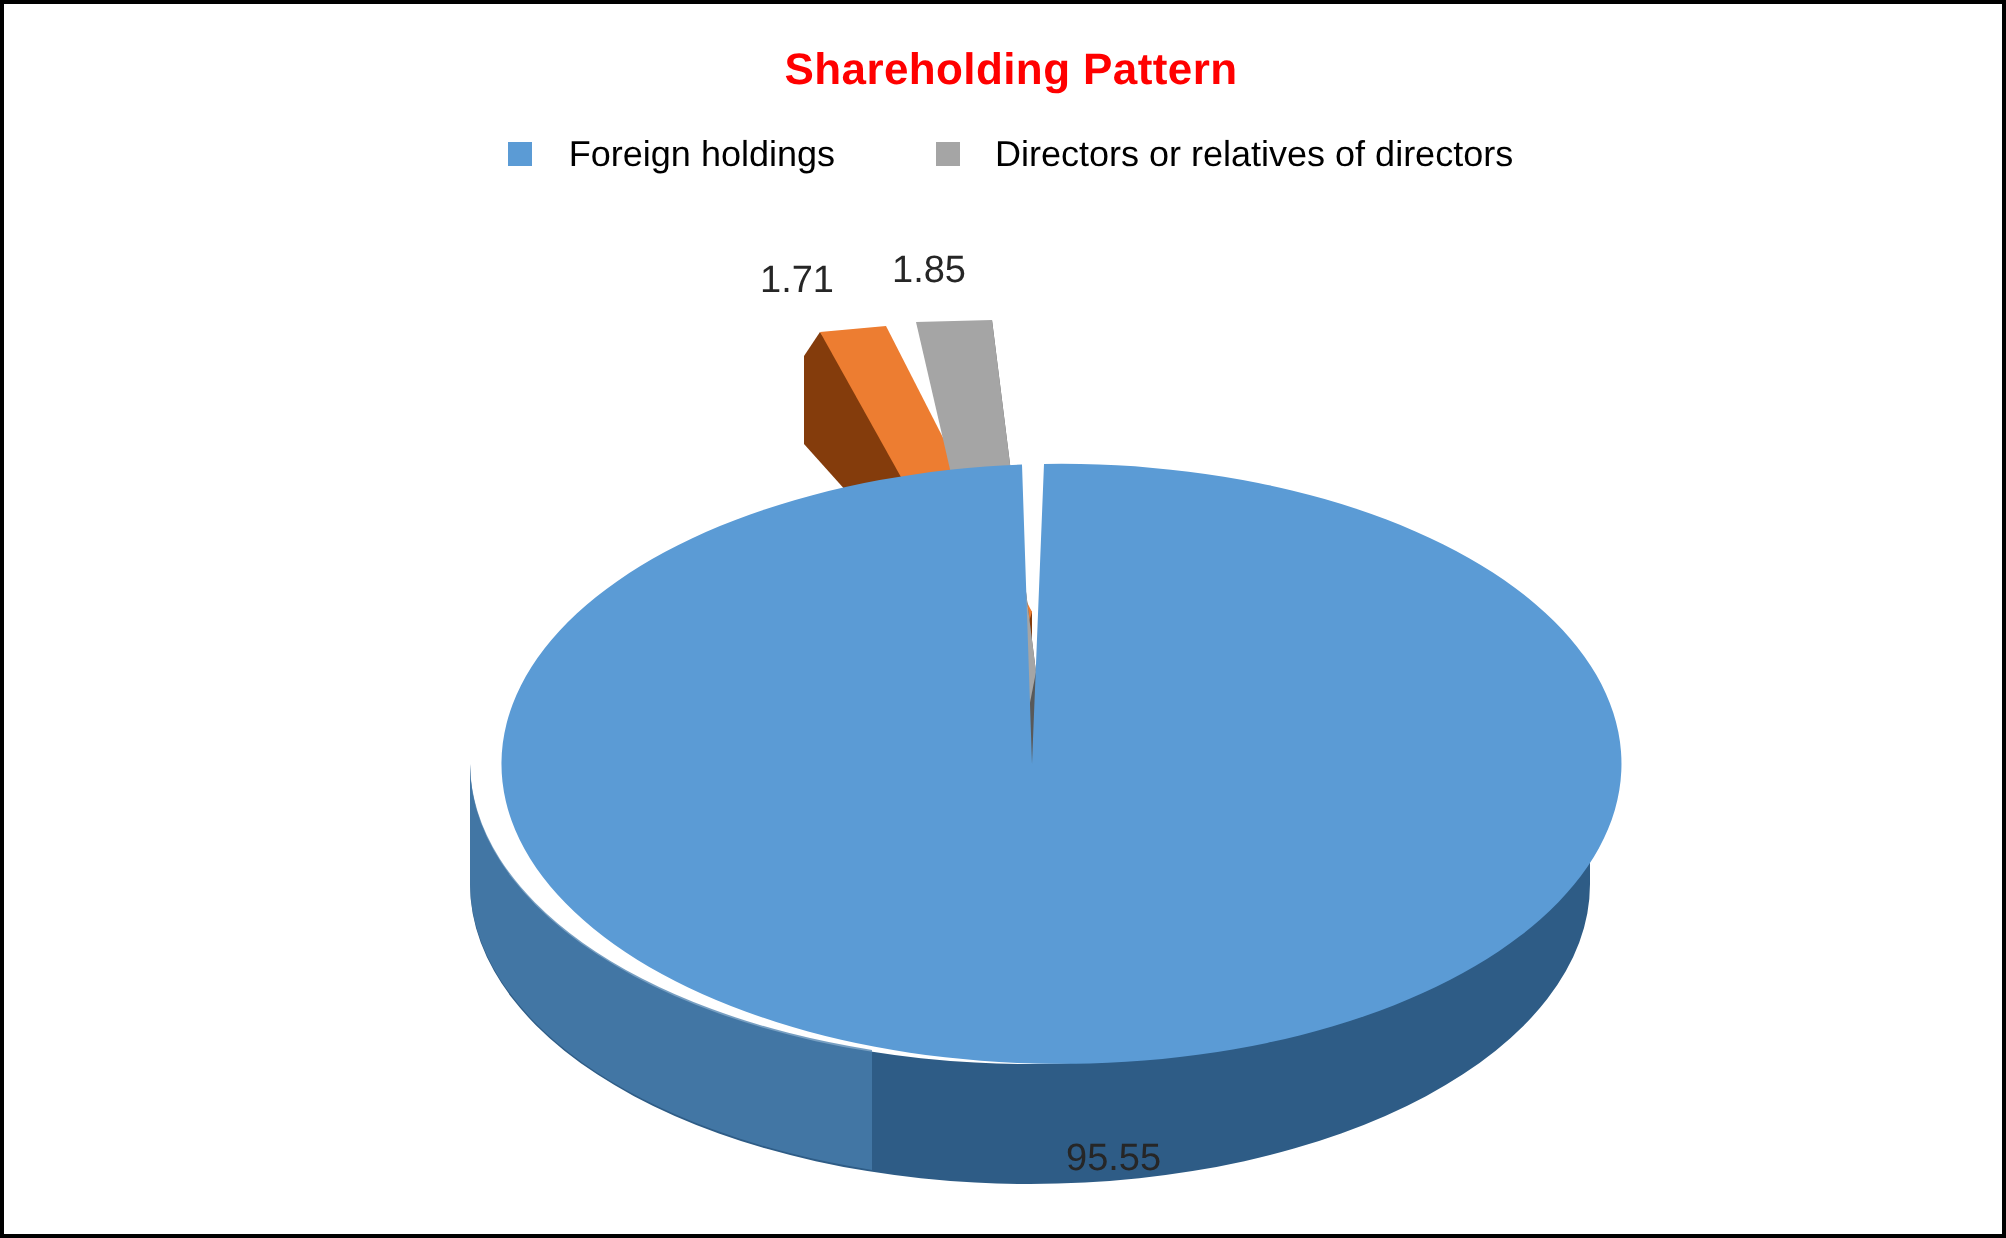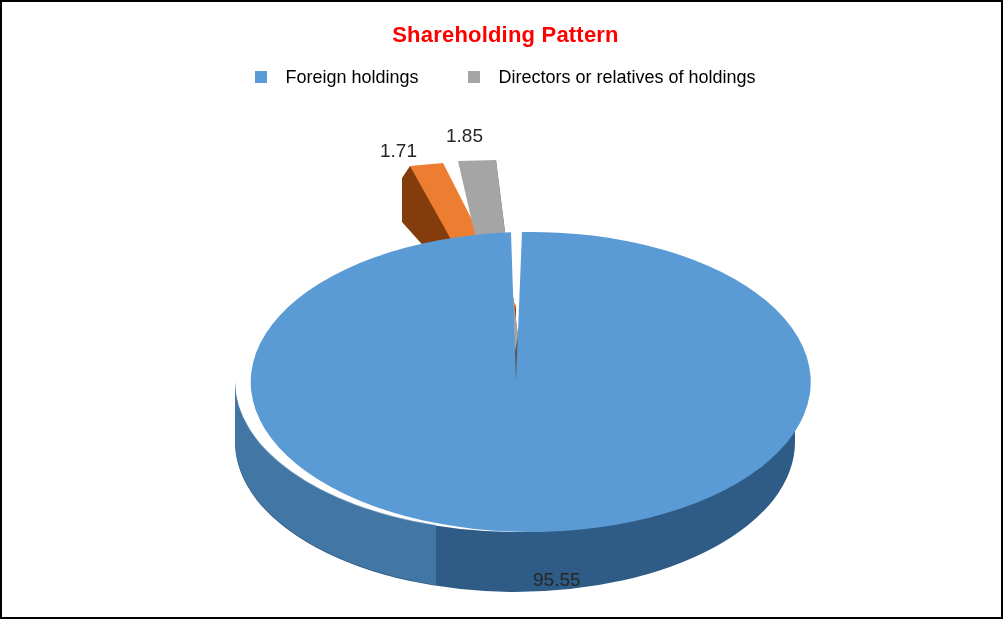--- a/index.html
+++ b/index.html
@@ -74,40 +74,40 @@
     width: 999px;
     height: 615px;
   }
   .data-label {
     position: absolute;
     font-size: 19px;
     color: #262626;
     font-family: "Liberation Sans", sans-serif;
     white-space: nowrap;
   }
-  #label-bodies-corporate { left: 374px; top: 124px; margin-top: 10px; }
+  #label-bodies-corporate { left: 374px; top: 124px; }
   #label-directors       { left: 440px; top: 119px; }
   #label-foreign         { left: 527px; top: 563px; }
 </style>
 </head>
 <body>
 
 <div id="chart-frame">
   <div id="chart-inner">
 
     <div id="chart-title">Shareholding Pattern</div>
 
     <div id="legend">
       <div class="legend-item">
         <span class="legend-swatch" style="background:#5B9BD5"></span>
         <span class="legend-label">Foreign holdings</span>
       </div>
       <div class="legend-item">
         <span class="legend-swatch" style="background:#A5A5A5"></span>
-        <span class="legend-label">Directors or relatives of holdings</span>
+        <span class="legend-label">Directors or relatives of directors</span>
       </div>
     </div>
 
     <div id="pie-area">
 
       <svg width="999" height="615" viewBox="0 0 999 615" style="position:absolute;left:0;top:0;">
 
         <path fill="#843C0C" d="M 404 160 L 396 172 L 396 216 L 500 332 L 510 330 L 510 300 Z"></path>
 
         <path fill="#ED7D31" d="M 404 160 L 437 157 L 510 300 L 500 332 Z"></path>

